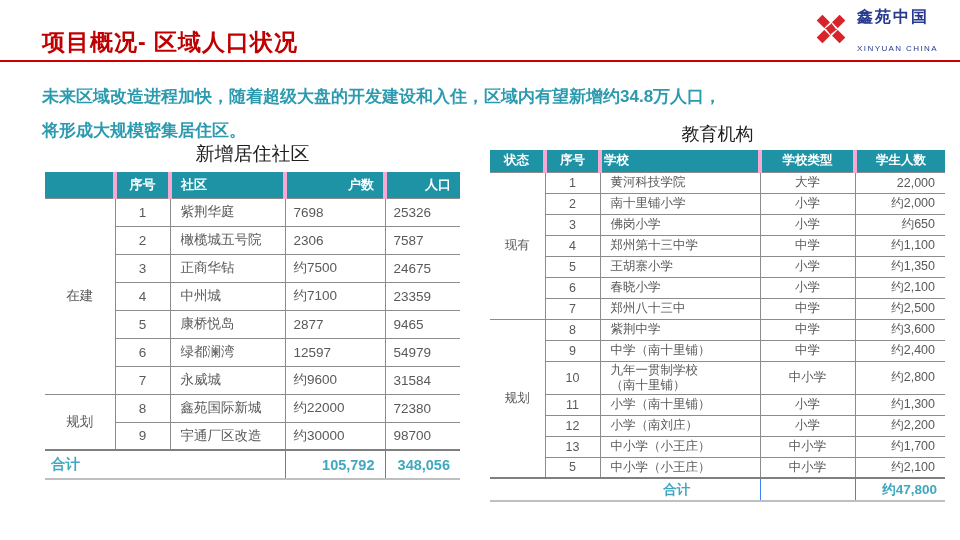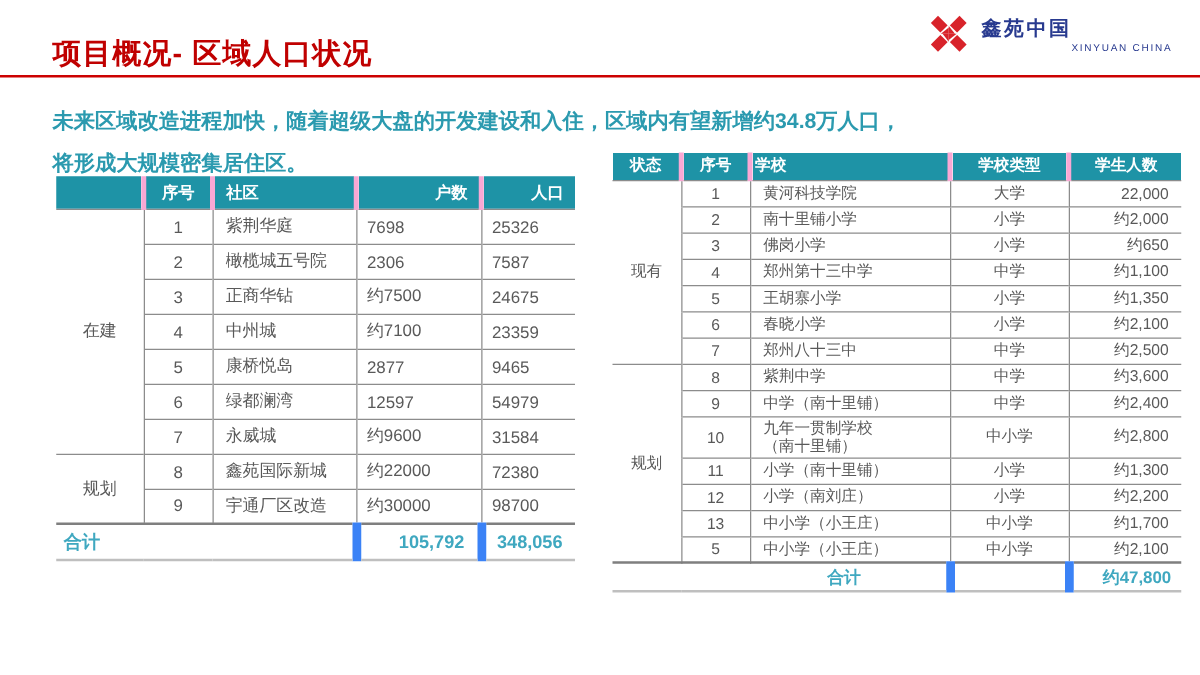--- a/index.html
+++ b/index.html
@@ -5,21 +5,21 @@
   *{box-sizing:border-box;margin:0;padding:0}
   html,body{width:960px;height:540px}
   body{position:relative;background:#fff;overflow:hidden;
        font-family:"Liberation Sans","DejaVu Sans",sans-serif}
 
   
   .page-title{position:absolute;left:42px;top:27px;font-size:23px;font-weight:bold;
               color:#C00000;letter-spacing:1px;z-index:2}
   .red-divider{position:absolute;left:0;top:60px;width:960px;height:2px;background:#CC0000}
   .logo{position:absolute;top:9px;right:22px;display:flex;align-items:center;gap:7px}
-  .logo-text{display:flex;flex-direction:row;line-height:1.05}
+  .logo-text{display:flex;flex-direction:column;line-height:1.05}
   .logo-cn{font-size:16px;font-weight:bold;color:#283A8F;letter-spacing:2px}
   .logo-en{font-size:8px;color:#283A8F;letter-spacing:1.4px;margin-top:19px}
 
   
   .intro-line{position:absolute;left:42px;font-size:17px;font-weight:bold;color:#2B9AAF}
   #intro1{top:85px}
   #intro2{top:119px}
 
   
   .section-left{position:absolute;left:45px;top:141px;width:415px}
@@ -30,21 +30,21 @@
 
   table{border-collapse:collapse;table-layout:fixed;width:100%}
   th{background:#1E93A6;color:#fff;font-weight:bold;overflow:hidden;white-space:nowrap}
   th + th{border-left:4px solid #f9a8d4}
   td{color:#595959}
   tbody td{border-top:1px solid #8C8C8C}
   tbody td.c0,tbody td.c1,tbody td.c2,tbody td.c3{border-left:1px solid #8C8C8C}
   td.group{text-align:center}
   tfoot td{border-top:2px solid #7F7F7F;border-bottom:2px solid #BFBFBF;
            color:#3FA8C0;font-weight:bold}
-  tfoot td.t-num,tfoot td.t-empty{border-left:7px solid #3b82f6}
+  tfoot td.t-num,tfoot td.t-empty{border-left:1px solid #3b82f6}
 
   
   #left-table th{font-size:13px;height:26px;padding:2px 9px}
   #left-table td{font-size:13.5px;height:28px;padding:2px 8px}
   #left-table .h1{text-align:center}
   #left-table .h2{text-align:left}
   #left-table .h3,#left-table .h4{text-align:right}
   #left-table .c0{text-align:center}
   #left-table .c1{text-align:left;padding-left:10px}
   #left-table .c2,#left-table .c3{text-align:left;padding-right:10px}
@@ -90,20 +90,21 @@
   <span class="logo-text">
     <span class="logo-cn">鑫苑中国</span>
     <span class="logo-en">XINYUAN CHINA</span>
   </span>
 </div>
 
 <div id="intro1" class="intro-line">未来区域改造进程加快，随着超级大盘的开发建设和入住，区域内有望新增约34.8万人口，</div>
 <div id="intro2" class="intro-line">将形成大规模密集居住区。</div>
 
 <div class="section-left">
+  <div id="left-title" class="table-title">新增居住社区</div>
   <table id="left-table">
     <colgroup>
       <col style="width:70px">
         <col style="width:55px">
         <col style="width:115px">
       <col style="width:100px">
         <col style="width:75px">
     </colgroup>
     <thead>
         <tr>
@@ -176,20 +177,21 @@
       <tr>
         <td colspan="3" class="t-label">合计</td>
         <td class="t-num">105,792</td>
         <td class="t-num">348,056</td>
       </tr>
     </tfoot>
   </table>
 </div>
 
 <div class="section-right">
+  <div id="right-title" class="table-title">教育机构</div>
   <table id="right-table">
     <colgroup>
       <col style="width:55px">
         <col style="width:55px">
         <col style="width:160px">
       <col style="width:95px">
         <col style="width:90px">
     </colgroup>
     <thead>
         <tr>

